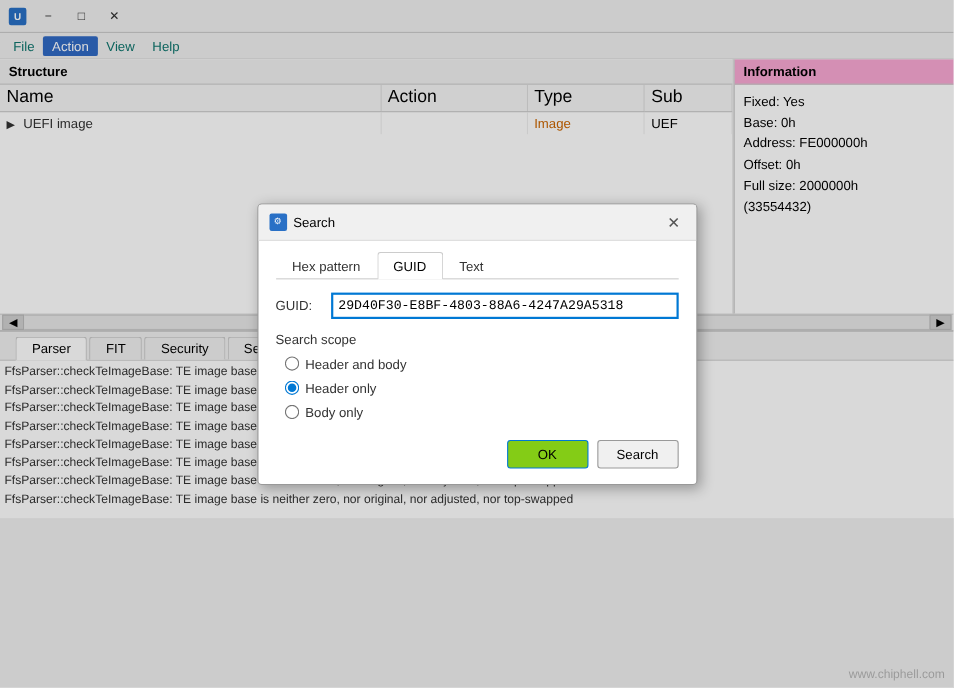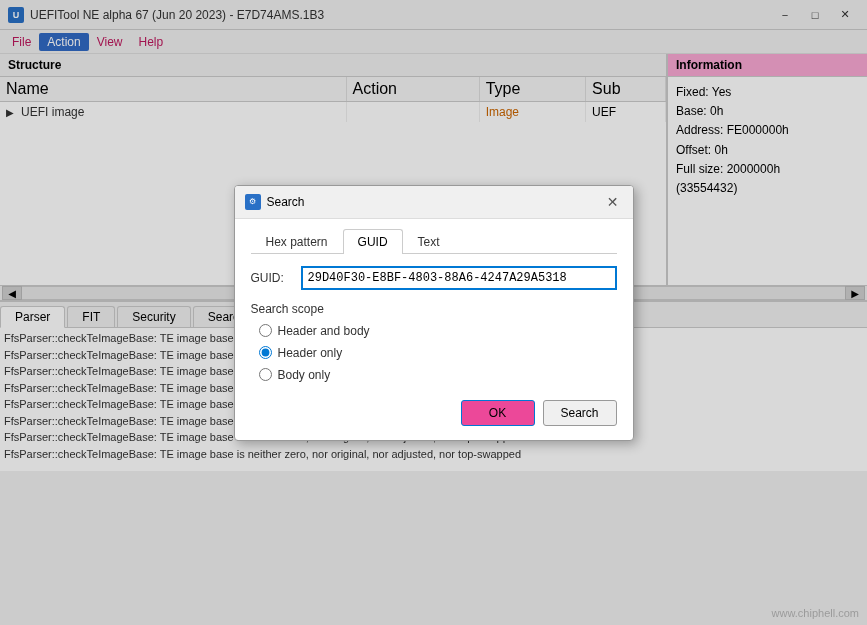--- a/index.html
+++ b/index.html
@@ -64,21 +64,21 @@
       height: 24px;
       display: flex;
       align-items: center;
       padding: 0 4px;
       border-bottom: 1px solid #ddd;
     }
     .menu-item {
       padding: 2px 8px;
       cursor: pointer;
       font-size: 12px;
-      color: #be185d;
+      color: #0f766e;
       border-radius: 2px;
     }
     .menu-item.active { background: #316AC5; color: white; }
 
     
     #main-layout {
       display: flex;
       height: calc(625px - 30px - 24px - 140px - 30px);
       
     }
@@ -164,21 +164,21 @@
       display: flex;
       flex-direction: column;
       background: white;
     }
     #bottom-tabs {
       display: flex;
       background: #f0f0f0;
       border-bottom: 1px solid #ccc;
       height: 26px;
       align-items: flex-end;
-      padding: 0 0;
+      padding: 0 14px;
     }
     .bottom-tab {
       padding: 3px 14px;
       font-size: 12px;
       border: 1px solid #ccc;
       border-bottom: none;
       background: #f0f0f0;
       cursor: pointer;
       margin-right: 2px;
       border-radius: 3px 3px 0 0;
@@ -340,21 +340,21 @@
     .dlg-btn {
       min-width: 74px;
       padding: 5px 12px;
       font-size: 12px;
       border: 1px solid #999;
       background: #f0f0f0;
       cursor: pointer;
       border-radius: 3px;
     }
     .dlg-btn.primary {
-      background: #ec4899;
+      background: #84cc16;
       border-color: #0078d4;
     }
 
     
     #watermark {
       position: absolute;
       bottom: 6px;
       right: 8px;
       font-size: 11px;
       color: rgba(0,0,0,0.25);
@@ -364,21 +364,20 @@
     
     #log-area::-webkit-scrollbar { width: 12px; }
     #log-area::-webkit-scrollbar-track { background: #f0f0f0; }
     #log-area::-webkit-scrollbar-thumb { background: #ccc; border: 1px solid #bbb; }
   </style>
 </head>
 <body>
 
 <div id="title-bar">
   <div class="title-icon">U</div>
-  <span class="title-text">UEFITool NE alpha 67 (Jun 20 2023) - E7D74AMS.1B3</span>
   <div class="win-controls">
     <button class="win-btn">−</button>
     <button class="win-btn">□</button>
     <button class="win-btn close">✕</button>
   </div>
 </div>
 
 <div id="menu-bar">
   <div class="menu-item">File</div>
   <div class="menu-item active">Action</div>

